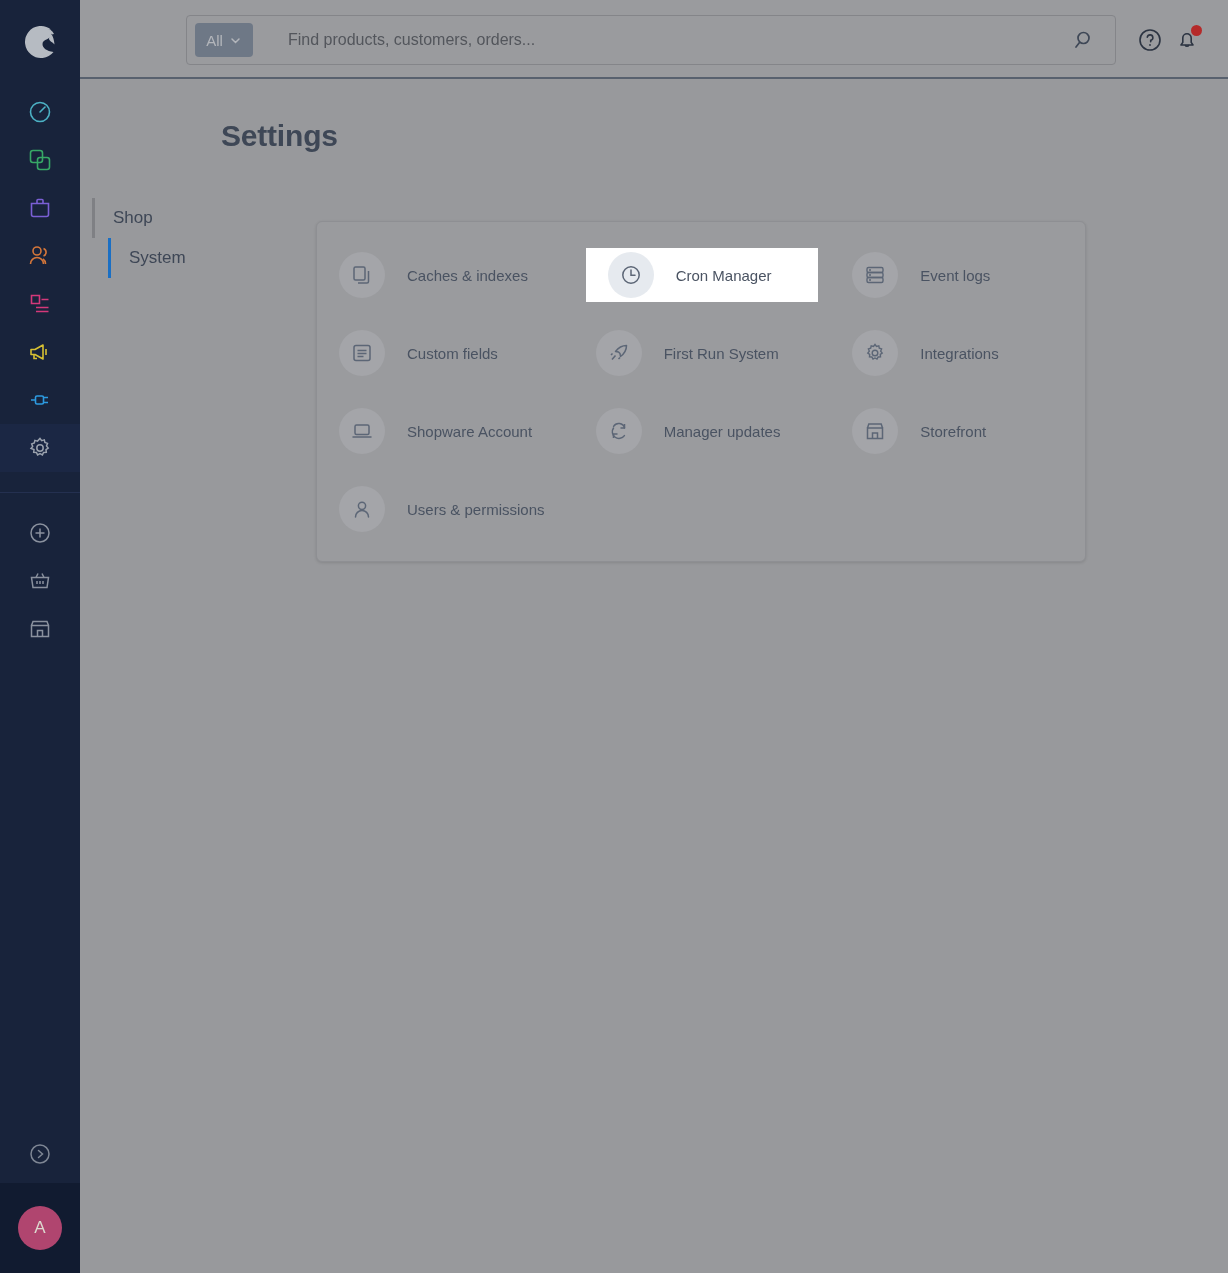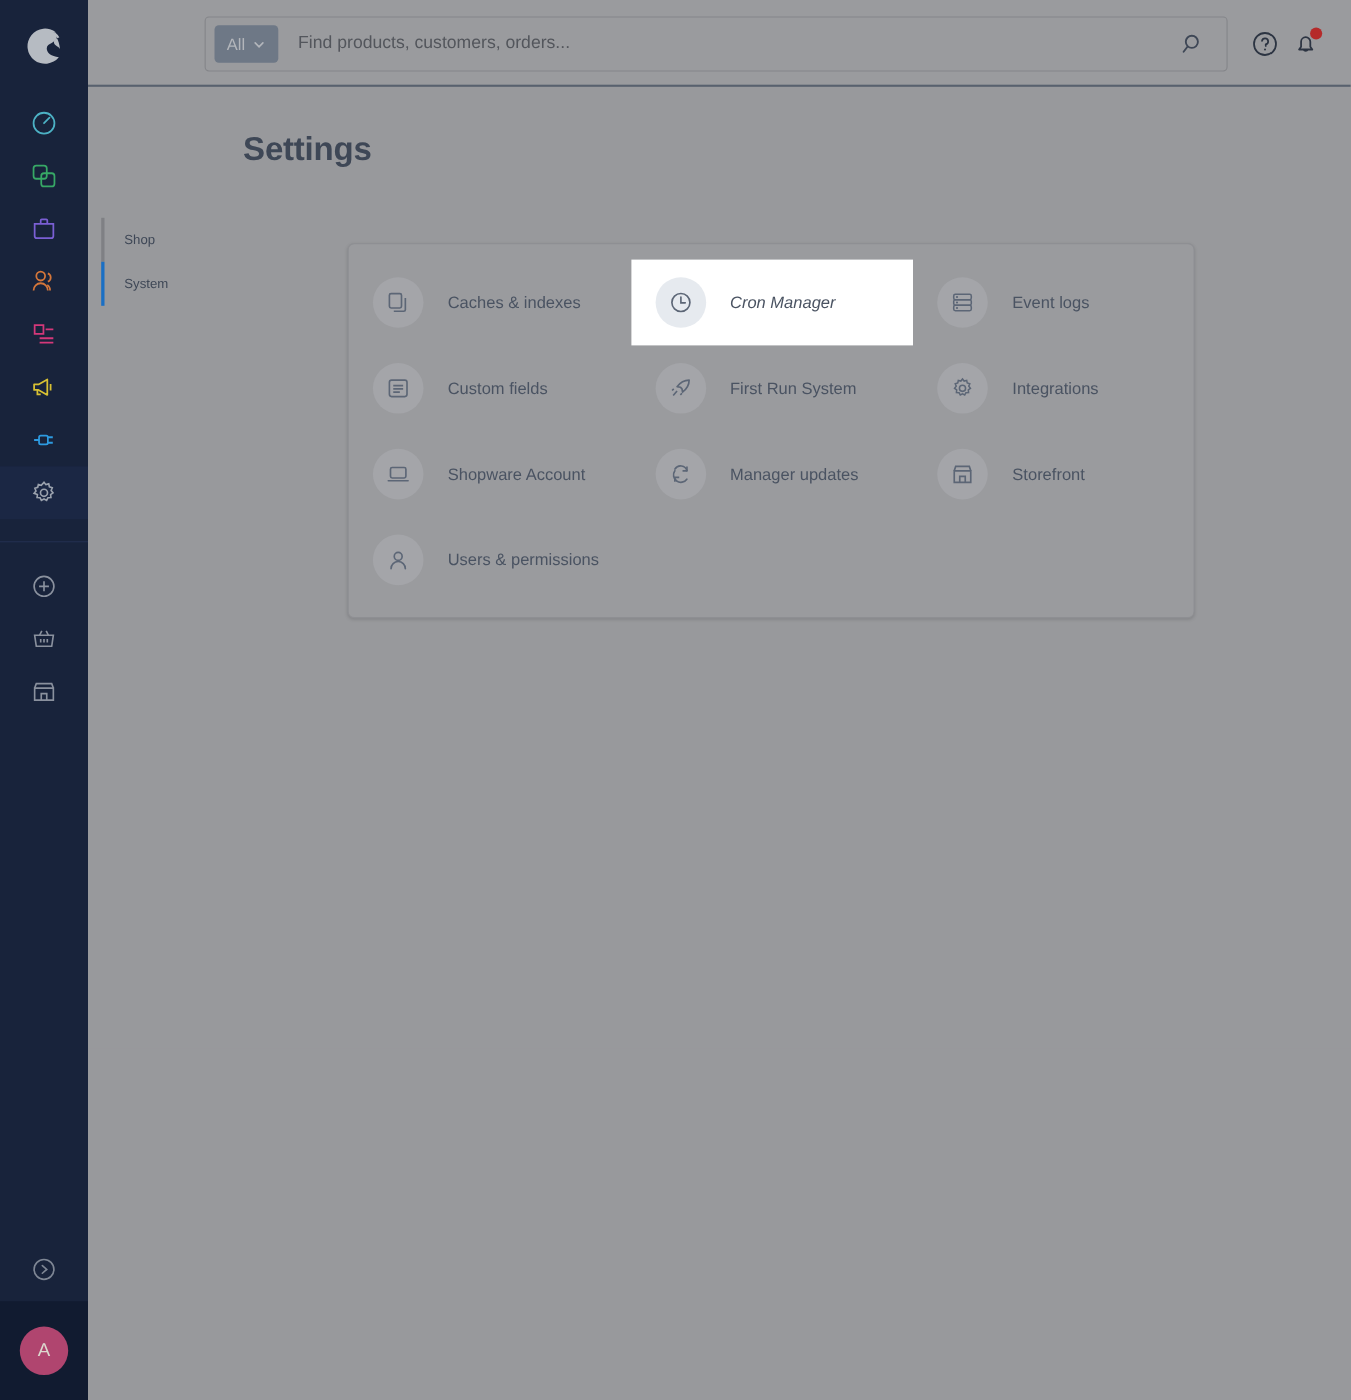--- a/index.html
+++ b/index.html
@@ -71,21 +71,21 @@
   .all-btn {
     margin-left: 8px;
     width: 58px; height: 34px;
     background: #6e7886; border-radius: 4px;
     display: flex; align-items: center; justify-content: center;
     gap: 6px; cursor: pointer;
   }
   .all-btn .lbl { color: #b3b6bb; font-size: 15px; }
   .search-input {
     flex: 1; border: none; outline: none; background: transparent;
-    margin-left: 18px; font-size: 16px; color: #4c1d95;
+    margin-left: 35px; font-size: 16px; color: #4c1d95;
     font-family: "Liberation Sans", sans-serif;
   }
   .search-input::placeholder { color: #53565c; }
   .search-go {
     width: 60px; height: 48px;
     display: flex; align-items: center; justify-content: center;
     cursor: pointer;
   }
   .hdr-icon {
     position: absolute; top: 26px;
@@ -110,23 +110,23 @@
     font-size: 30px; font-weight: bold; color: #3e4756;
     letter-spacing: -0.2px;
   }
   .tabs {
     position: absolute; left: 12px; top: 119px; width: 200px;
   }
   .tab {
     height: 40px; display: flex; align-items: center;
     padding-left: 18px; cursor: pointer;
     border-left: 3px solid #7f8084;
-    font-size: 12px; color: #3e4756;
-  }
-  .tab.active { border-left-color: #1a6fc4; }
+    font-size: 17px; color: #3e4756;
+  }
+  .tab.active { border-left-color: #1a6fc4; margin-left: 16px; }
 
   
   .card {
     position: absolute; left: 236px; top: 142px;
     width: 770px; height: 341px;
     background: #9a9b9e;
     border: 1px solid #8e8f93;
     border-radius: 6px;
     box-shadow: 0 1px 3px rgba(0,0,0,0.12);
   }
@@ -139,22 +139,21 @@
     padding: 14px 0 0 0;
   }
   .tile {
     display: flex; align-items: center;
     padding-left: 22px; cursor: pointer;
     text-decoration: none;
     text-align: right;
   }
   .tile.highlight {
     background: #ffffff;
-    margin: 0;
-    font-style: italic;
+    margin: 12px;
   }
   .tile-ico {
     width: 46px; height: 46px; min-width: 46px;
     border-radius: 50%;
     background: #a4a5a9;
     display: flex; align-items: center; justify-content: center;
   }
   .tile.highlight .tile-ico { background: #e6eaef; }
   .tile-lbl {
     margin-left: 22px; font-size: 15px; color: #4a5362;

